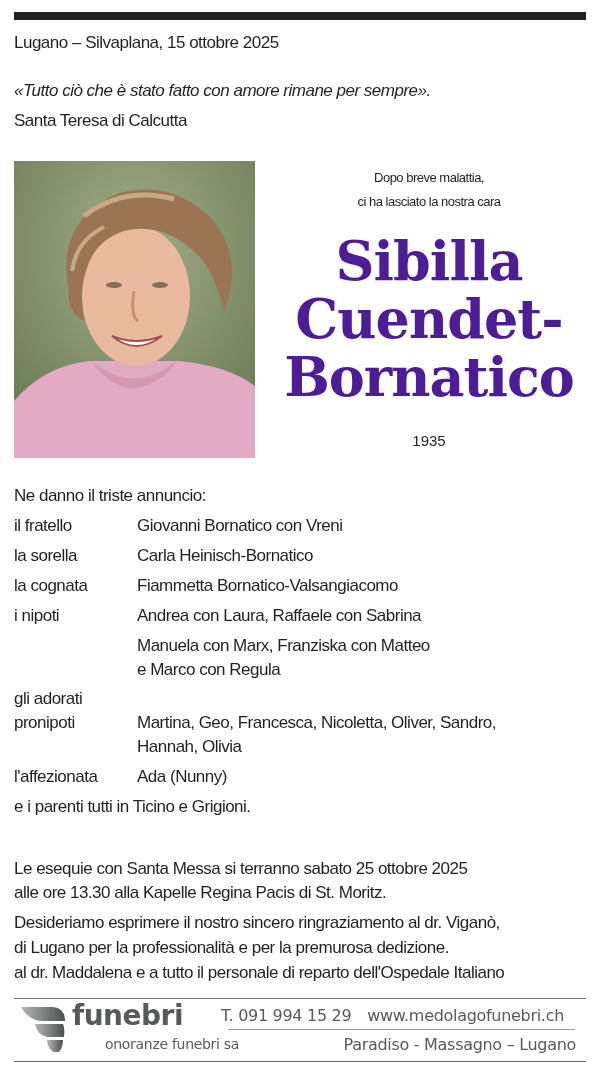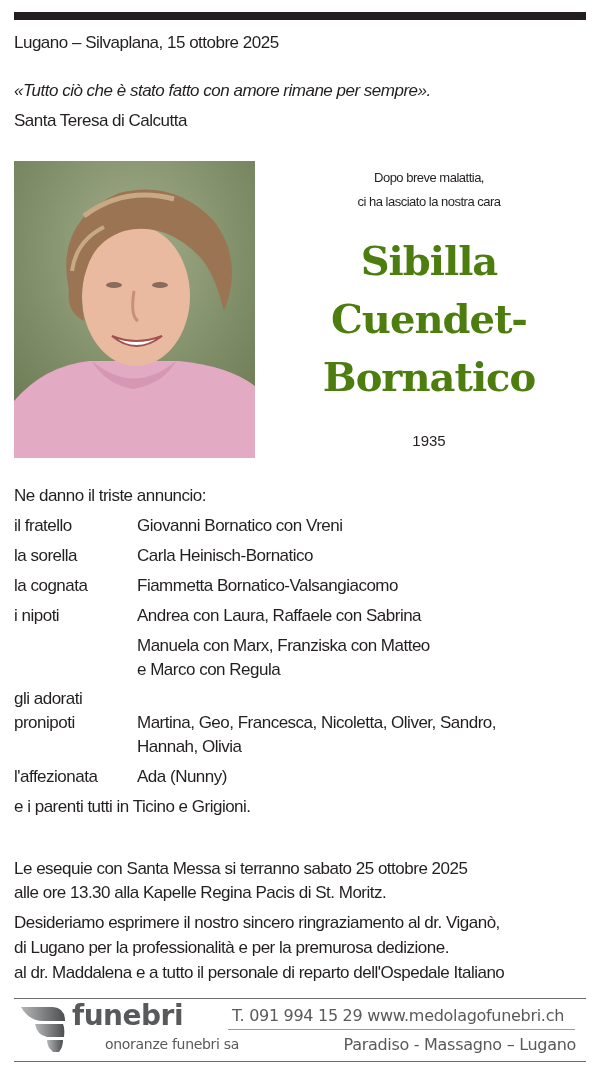--- a/index.html
+++ b/index.html
@@ -13,40 +13,40 @@
   .quote { top: 81px; font-style: italic; }
   .quote-author { top: 111px; }
 
   .photo { position: absolute; left: 14px; top: 161px; width: 241px; height: 297px; overflow: hidden;
            background: linear-gradient(180deg, #8c9a78 0%, #7e8f68 40%, #6f7f58 60%, #dca7c0 75%, #e3adc6 100%); }
   .photo svg { display: block; width: 100%; height: 100%; }
 
   .right-col { position: absolute; left: 270px; width: 318px; text-align: center; }
   .intro { top: 166px; font-size: 13px; line-height: 24px; letter-spacing: -0.5px; }
   .name { top: 232px; font-family: "DejaVu Serif", "Liberation Serif", serif; font-weight: bold;
-          font-size: 40px; line-height: 58px; letter-spacing: -1px; color: #4d7c0f; text-align: center; }
+          font-size: 54px; line-height: 58px; letter-spacing: -1px; color: #4c1d95; text-align: center; }
   .year { top: 432px; font-size: 15px; }
 
   .ann-head { top: 486px; }
   .rel-row { position: absolute; left: 14px; font-size: 17px; line-height: 24px; letter-spacing: -0.5px; white-space: nowrap; }
   .rel-label { position: absolute; left: 0; }
   .rel-value { position: absolute; left: 123px; }
 
   .funeral { top: 857px; line-height: 24px; }
   .thanks { top: 910px; line-height: 25px; }
 
   .footer-line { position: absolute; left: 14px; width: 572px; height: 1px; background: #6d6e70; }
   .footer-mid { position: absolute; left: 228px; top: 1029px; width: 347px; height: 1px; background: #9a9b9d; }
   .logo-mark { position: absolute; left: 19px; top: 1005px; width: 48px; height: 48px; }
   .logo-name { position: absolute; left: 72px; top: 999px; font-family: "DejaVu Sans", sans-serif; font-weight: bold;
                font-size: 28px; color: #58595b; letter-spacing: -0.5px; line-height: 34px; }
   .logo-sub { position: absolute; left: 74px; top: 1035px; font-family: "DejaVu Sans", sans-serif; font-size: 14px;
               color: #58595b; letter-spacing: -0.3px; line-height: 18px; margin-left: 31px; }
   .contact { position: absolute; font-family: "DejaVu Sans", sans-serif; font-size: 16px; color: #58595b; line-height: 20px; white-space: nowrap; letter-spacing: -0.3px; }
-  .phone { left: 232px; top: 1006px; }
+  .phone { left: 221px; top: 1006px; }
   .web { right: 36px; top: 1006px; }
   .locations { right: 24px; top: 1035px; }
 </style>
 </head>
 <body>
 
 <div class="top-rule"></div>
 
 <div class="txt place-date">Lugano – Silvaplana, 15 ottobre 2025</div>
 <div class="txt quote">«Tutto ciò che è stato fatto con amore rimane per sempre».</div>

